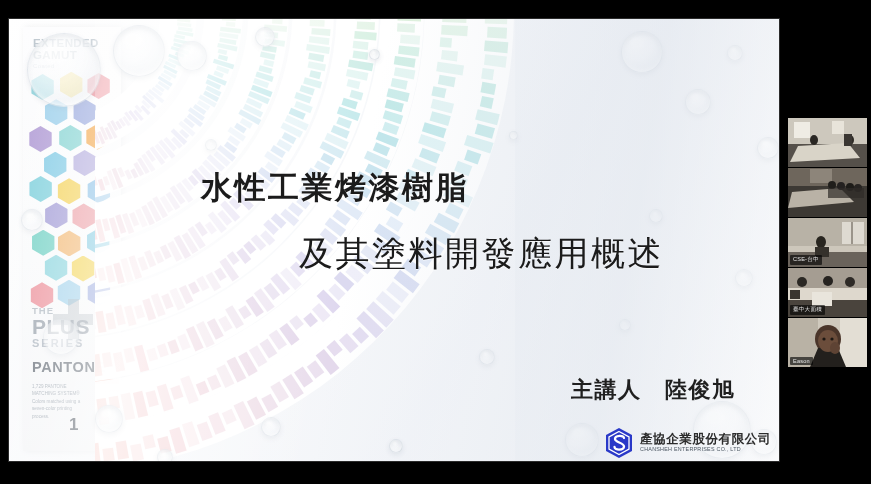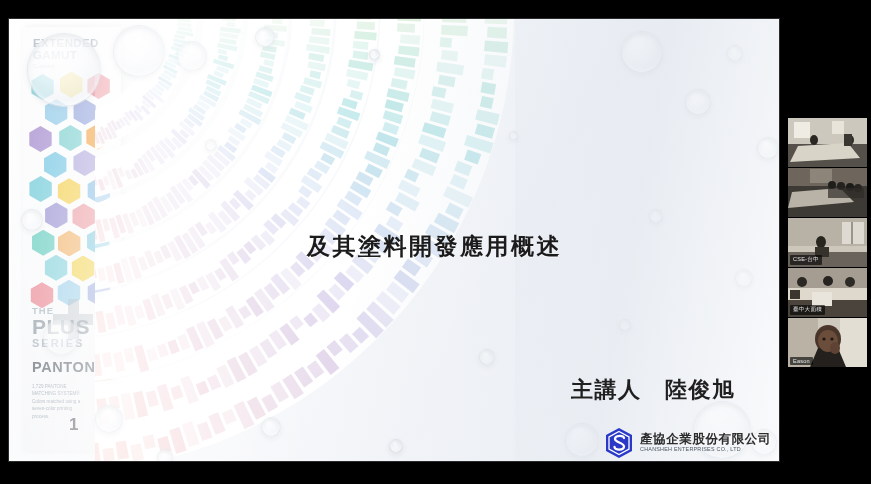--- a/index.html
+++ b/index.html
@@ -186,23 +186,23 @@
     left: 192px; top: 148px;
     font-size: 31px;
     font-weight: bold;
     color: #1b1b1b;
     letter-spacing: 2.5px;
     white-space: nowrap;
     text-shadow: 0 1px 0 rgba(255,255,255,0.6);
   }
   .title-2 {
     position: absolute;
-    left: 298px; top: 212px;
-    font-size: 23px;
-    font-weight: bold;
+    left: 290px; top: 212px;
+    font-size: 34px;
+    font-weight: normal;
     color: #1b1b1b;
     letter-spacing: 2.5px;
     white-space: nowrap;
     text-shadow: 0 1px 0 rgba(255,255,255,0.6);
   }
   .speaker {
     position: absolute;
     left: 562px; top: 356px;
     font-size: 22px;
     font-weight: bold;
@@ -814,20 +814,21 @@
             <div class="drop" style="left: 610px; top: 300px; width: 12px; height: 12px; opacity: 0.68;"></div>
             <div class="drop" style="left: 742px; top: 410px; width: 26px; height: 26px; opacity: 0.73;"></div>
             <div class="drop" style="left: 12px; top: 190px; width: 22px; height: 22px; opacity: 0.66;"></div>
             <div class="drop" style="left: 148px; top: 430px; width: 16px; height: 16px; opacity: 0.81;"></div>
             <div class="drop" style="left: 500px; top: 112px; width: 9px; height: 9px; opacity: 0.7;"></div>
             <div class="drop" style="left: 360px; top: 30px; width: 11px; height: 11px; opacity: 0.86;"></div>
           </div>
 
         <div class="slide-sheen"></div>
 
+        <div class="title-1">水性工業烤漆樹脂</div>
         <div class="title-2">及其塗料開發應用概述</div>
         <div class="speaker">主講人　陸俊旭</div>
 
         <div class="logo-block">
           <svg class="logo-mark" viewBox="0 0 60 64">
             <polygon points="30,2 56,16 56,48 30,62 4,48 4,16" fill="#2a39c8"></polygon>
             <polygon points="30,9 50,20 50,44 30,55 10,44 10,20" fill="none" stroke="#ffffff" stroke-width="2.6"></polygon>
             <path d="M40 22 C40 16, 22 16, 22 24 C22 31, 40 31, 40 39 C40 47, 21 47, 21 40" fill="none" stroke="#ffffff" stroke-width="4.6" stroke-linecap="round"></path>
           </svg>
           <div class="logo-text">

